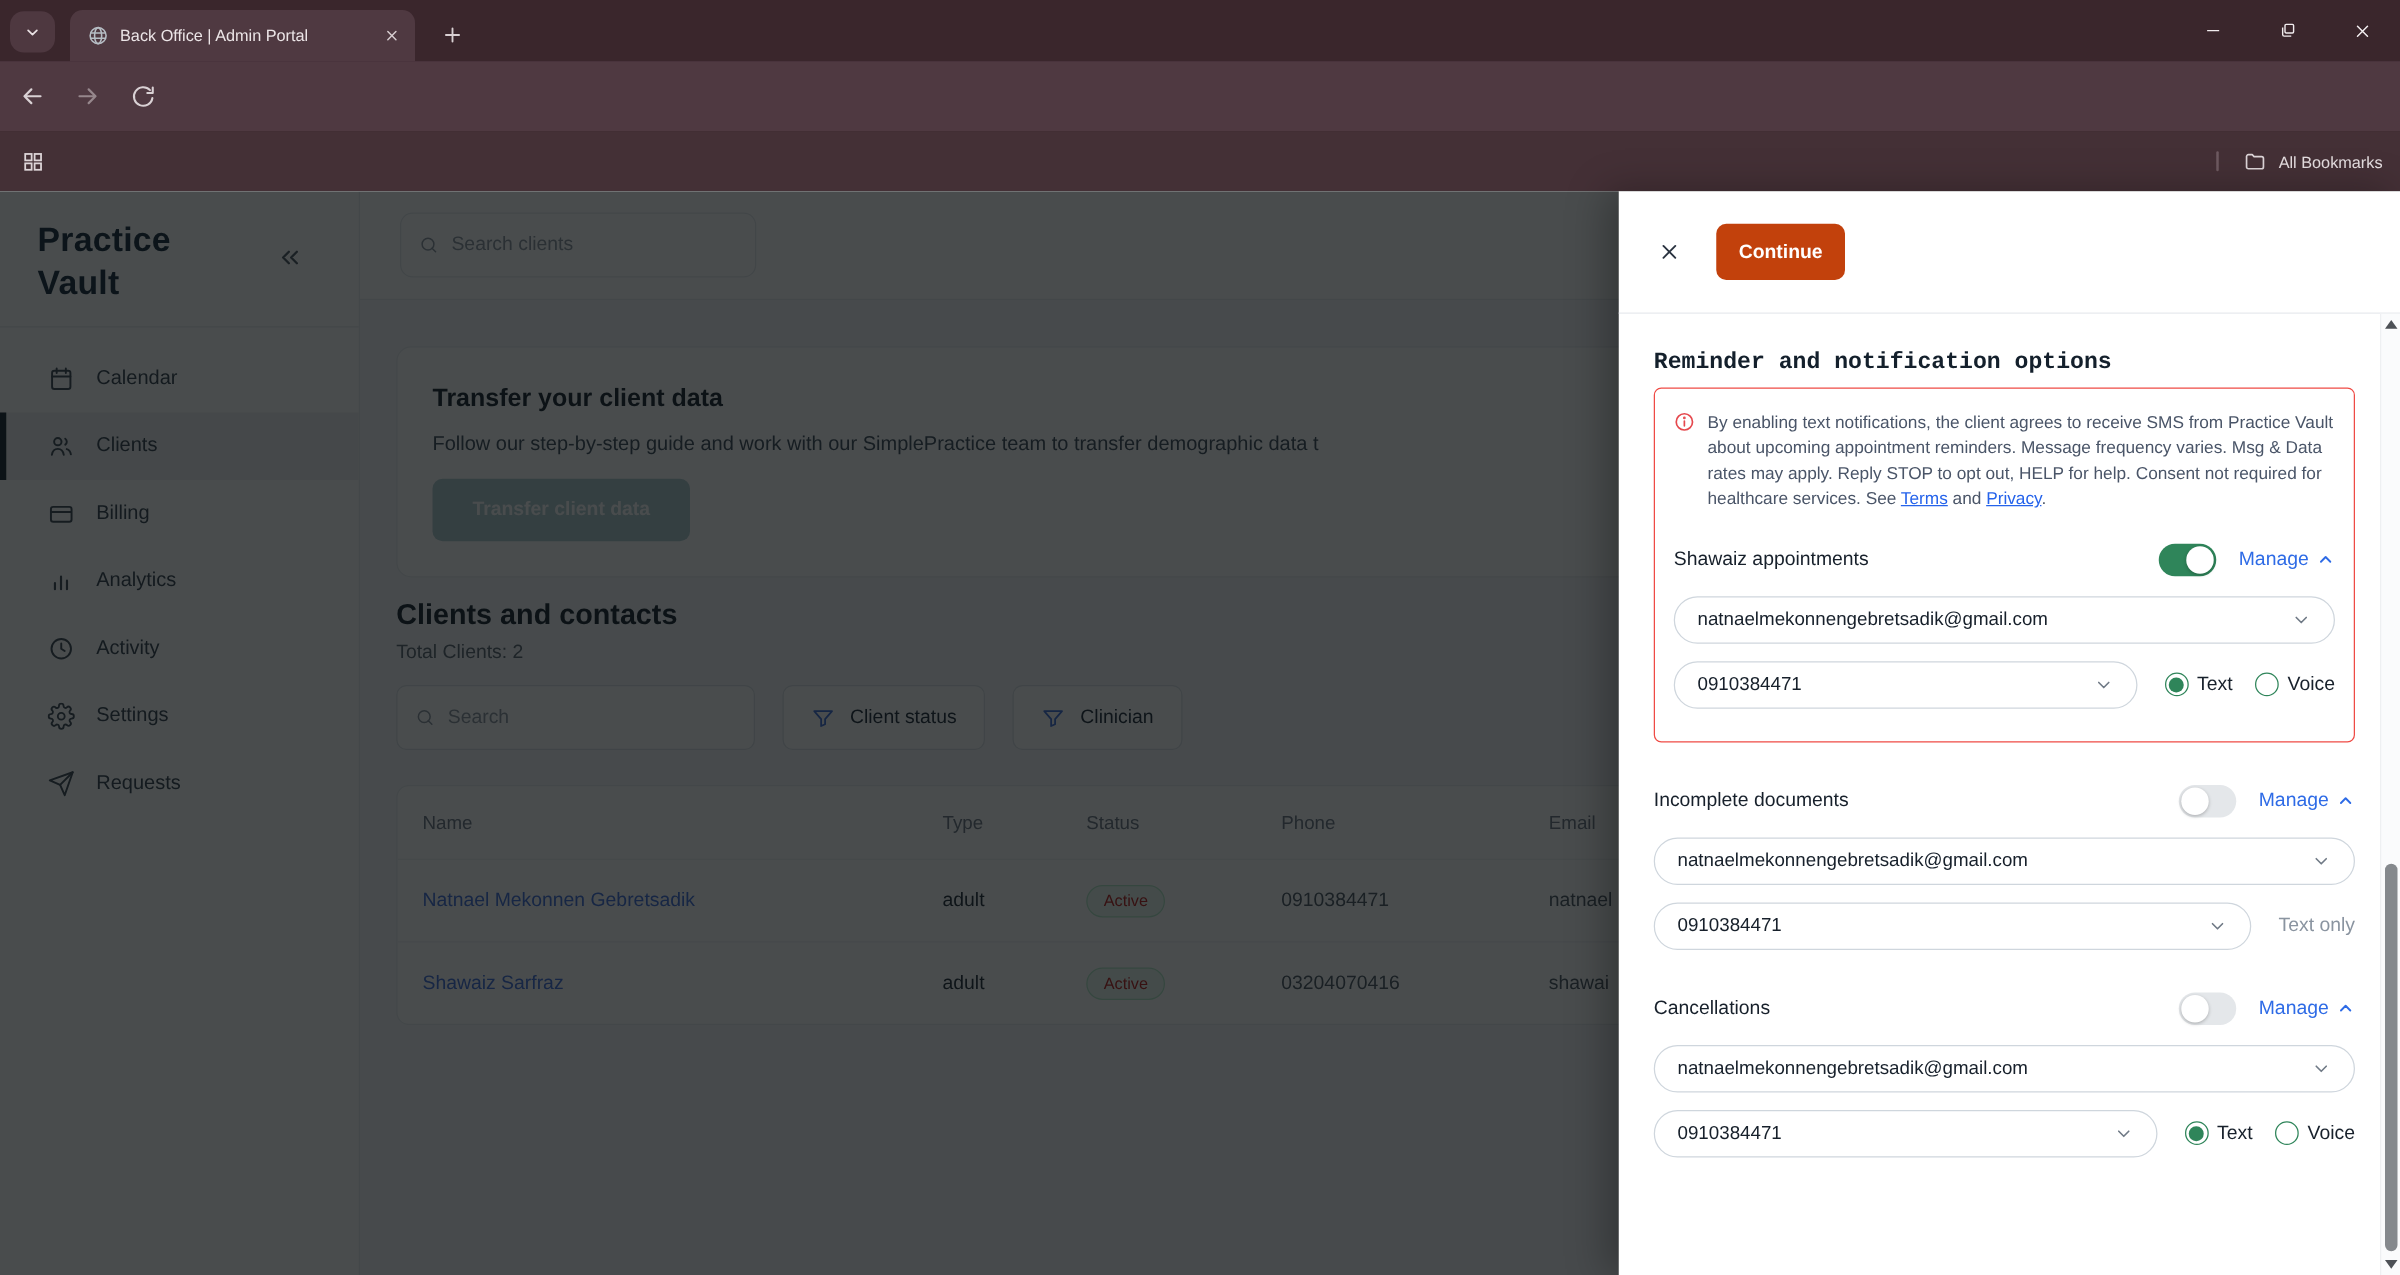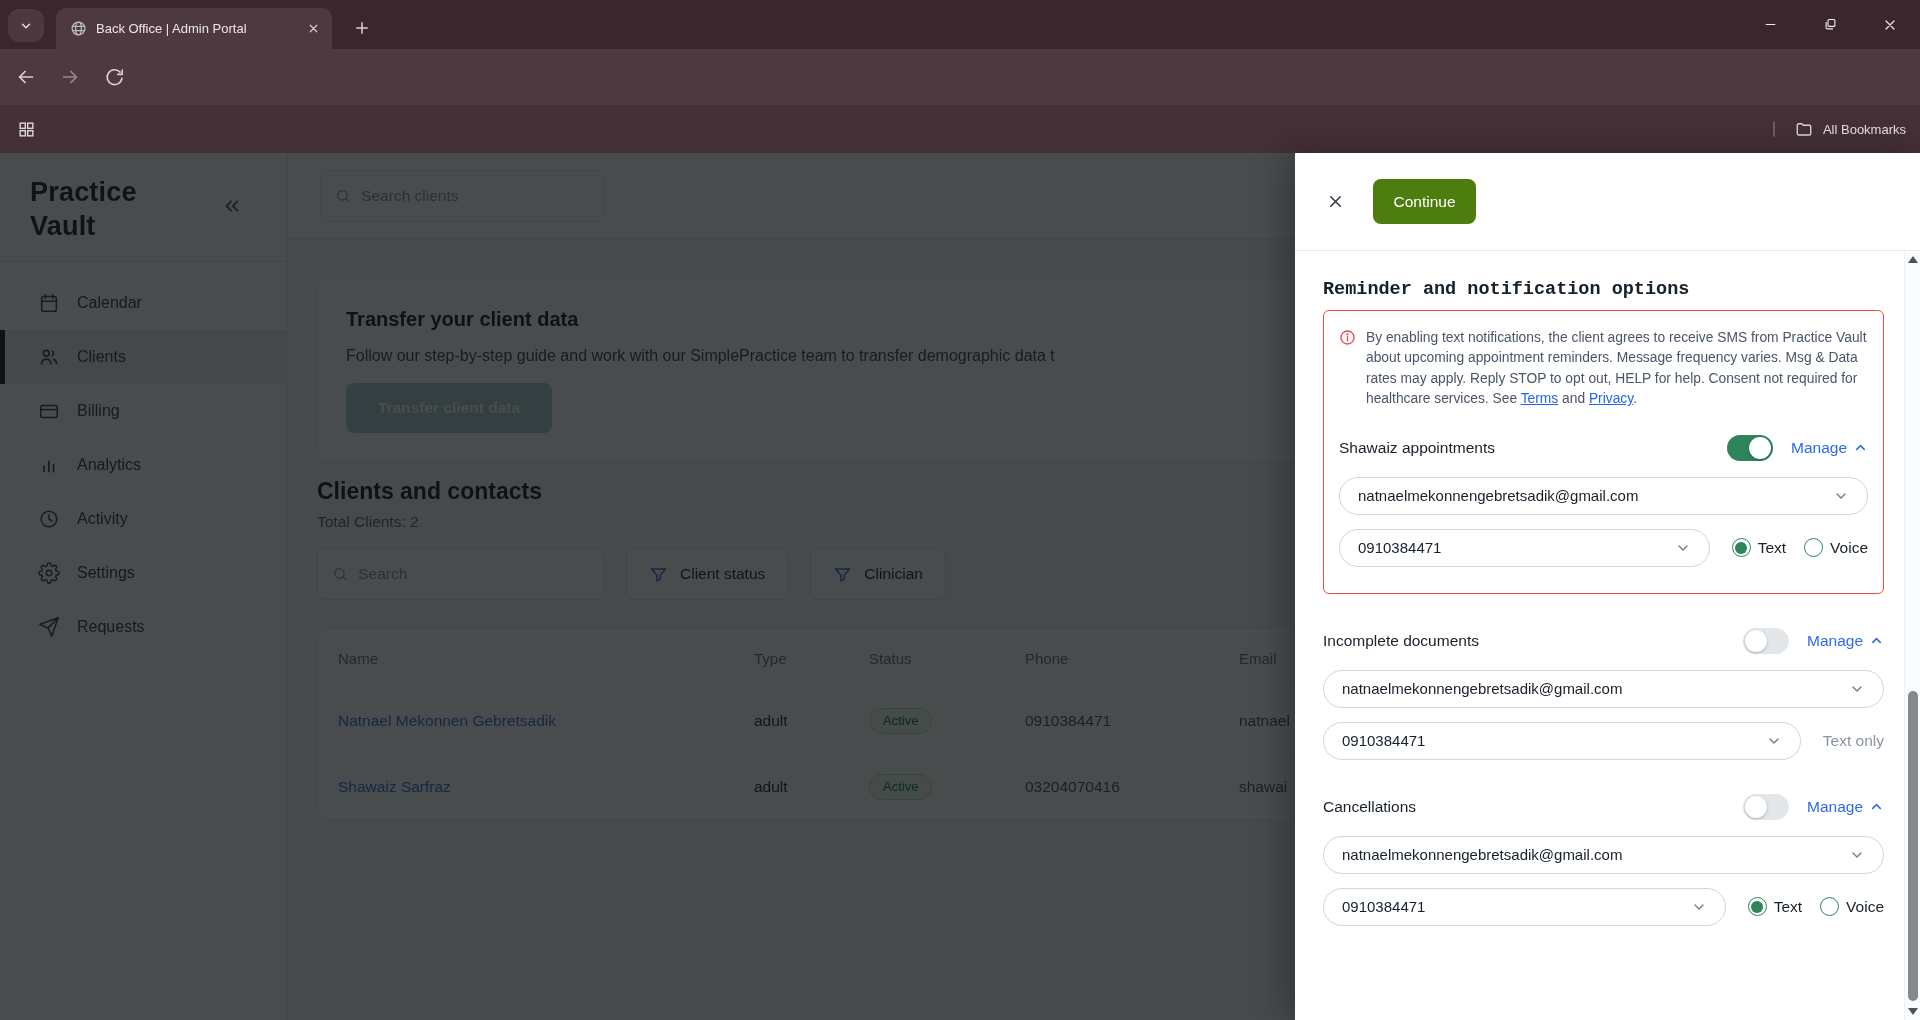--- a/index.html
+++ b/index.html
@@ -71,32 +71,32 @@
   .tbl-search input { border:0; outline:0; background:transparent; margin-left:10px; font-size:15.5px; color:#1b2836; width:100%; font-family:"Liberation Sans", sans-serif; }
   .tbl-search input::placeholder { color:#8a94a0; }
   .filter-btn { height:52px; border:1px solid #dbe0e6; border-radius:8px; background:#fff; display:flex; align-items:center; padding:0 22px; gap:12px; font-size:15.5px; color:#1b2836; }
   .filter-btn .fic { width:19px; height:19px; color:#3a6bd8; }
 
   .table { margin-top:28px; width:1233px; background:#fff; border:1px solid #e7eaee; border-radius:10px; overflow:hidden; }
   .trow { display:grid; grid-template-columns:416px 115px 156px 214px 1fr; align-items:center; padding-left:20px; }
   .thead { height:58px; color:#6b7684; font-size:15px; }
   .tr { height:66px; border-top:1px solid #eef1f4; font-size:15.5px; color:#1b2734; }
   .cell-link { color:#3e6edb; }
-  .pill { display:inline-flex; align-items:center; justify-content:center; height:26px; padding:0 13px; border-radius:999px; background:#eafcf1; border:1px solid #b2e8c8; color:#15803d; font-size:13px; width:auto; }
+  .pill { display:inline-flex; align-items:center; justify-content:center; height:26px; padding:0 13px; border-radius:999px; background:#eafcf1; border:1px solid #b2e8c8; color:#b91c1c; font-size:13px; width:auto; }
   .cell-phone, .cell-email { color:#4a5662; }
   .cell-email { overflow:hidden; white-space:nowrap; }
 
   .overlay { position:absolute; inset:0; background:rgba(10,13,15,0.74); z-index:5; }
 
   
   .drawer { position:absolute; left:1295px; top:0; width:625px; height:100%; background:#ffffff; z-index:10; box-shadow:-10px 0 30px rgba(0,0,0,.28); }
   .drawer-header { height:97px; display:flex; align-items:center; padding:0 27px 0 28px; }
   .drawer-title { font-size:21px; font-weight:700; color:#121926; flex:1; }
   .drawer-close { width:24px; height:24px; color:#2b3441; margin-right:26px; display:flex; align-items:center; justify-content:center; }
-  .continue-btn { width:103px; height:45px; border-radius:8px; background:#4d7c0f; color:#fff; border:0; font-size:15.5px; font-weight:400; font-family:"Liberation Sans", sans-serif; }
+  .continue-btn { width:103px; height:45px; border-radius:8px; background:#c2410c; color:#fff; border:0; font-size:15.5px; font-weight:700; font-family:"Liberation Sans", sans-serif; }
   .drawer-div { height:1px; background:#e7eaee; }
   .drawer-body { position:absolute; left:0; top:98px; right:16px; bottom:0; overflow:hidden; padding:28px 20px 0 28px; }
   .rh2 { font-size:18.5px; font-weight:600; color:#14202c;font-family:Liberation Mono, monospace; }
   .alert-box { margin-top:10px; border:1.6px solid #ef4b45; border-radius:6px; padding:17px 15px 26px 15px; }
   .notice { display:flex; gap:10px; }
   .info-ic { width:17px; height:17px; color:#e5484d; flex:0 0 auto; margin-top:1px; }
   .notice p { font-size:13.8px; line-height:1.48; color:#4a5568; width:508px; }
   .notice a { color:#2563eb; text-decoration:underline; }
   .sect-head { display:flex; align-items:center; margin-top:25px; }
   .sect-head.outer { margin-top:34px; }

